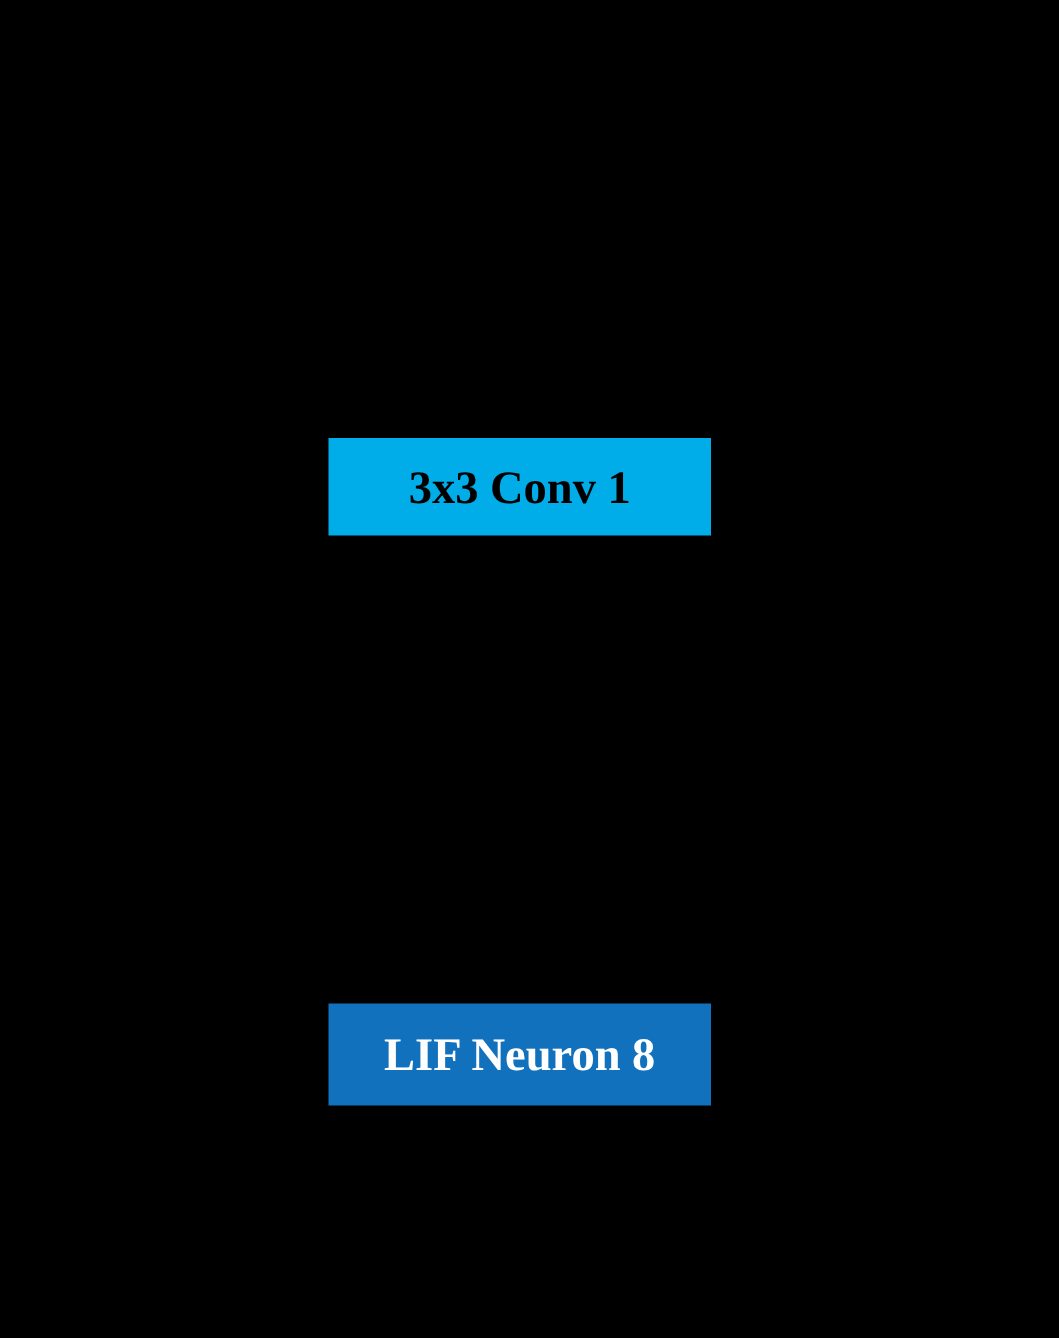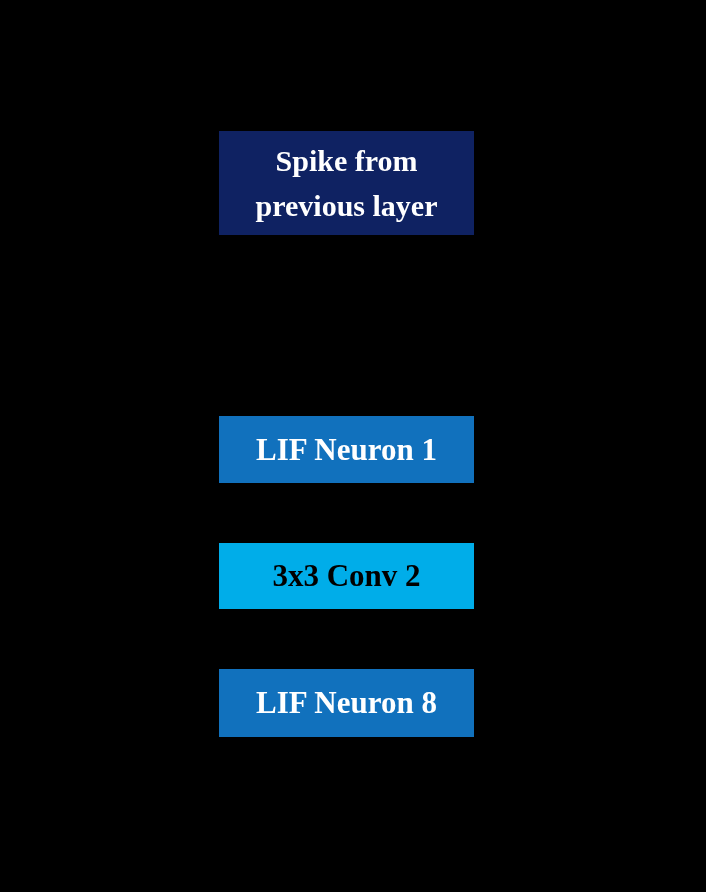--- a/index.html
+++ b/index.html
@@ -55,22 +55,20 @@
     top: 669px;
     height: 68px;
     font-size: 31px;
   }
 </style>
 </head>
 <body>
 
 <div class="canvas" style="background: rgb(0, 0, 0);">
 
-  <div class="node node-input" style="background: rgb(15, 34, 98); color: rgb(255, 255, 255);">Spike from previous layer</div>
+
+  <div class="node node-conv1" style="background: rgb(0, 173, 233); color: rgb(0, 0, 0);">3x3 Conv 1</div>
 
 
-  <div class="node node-lif1" style="background: rgb(17, 113, 189); color: rgb(255, 255, 255);">LIF Neuron 1</div>
-
-  <div class="node node-conv2" style="background: rgb(0, 173, 233); color: rgb(0, 0, 0);">3x3 Conv 2</div>
 
   <div class="node node-lif2" style="background: rgb(17, 113, 189); color: rgb(255, 255, 255);">LIF Neuron 8</div>
 
 </div>
 
 </body></html>

